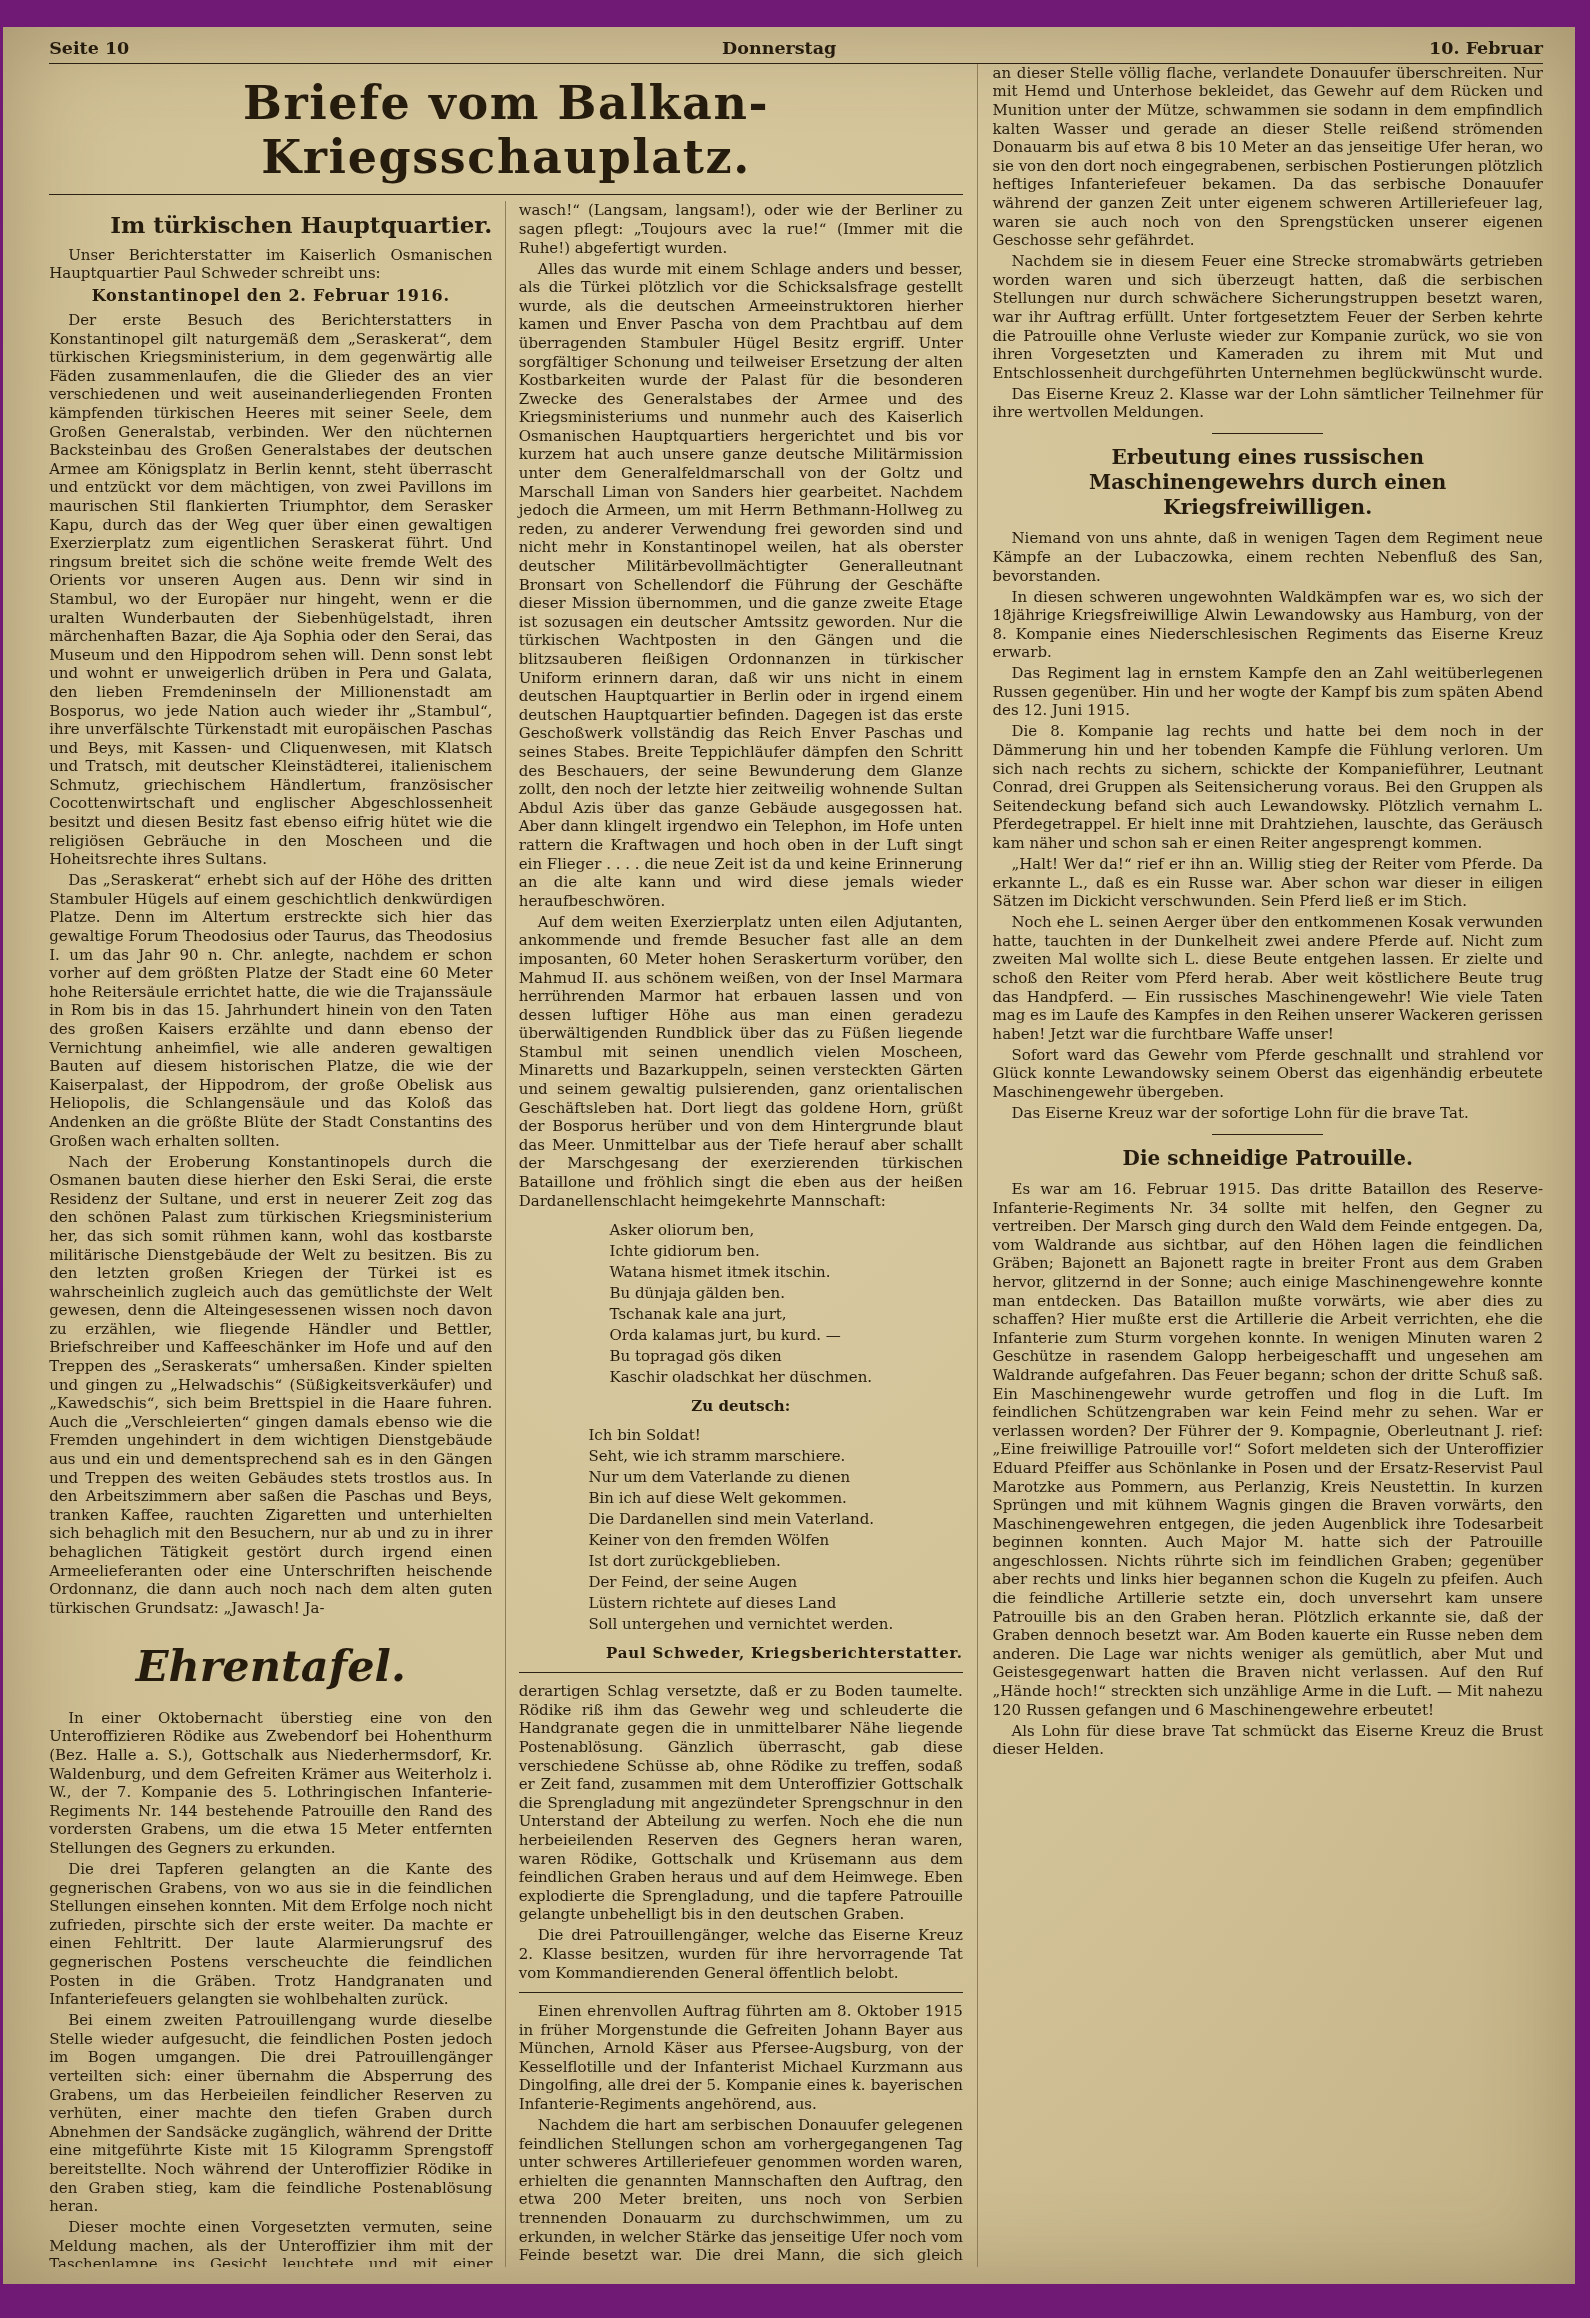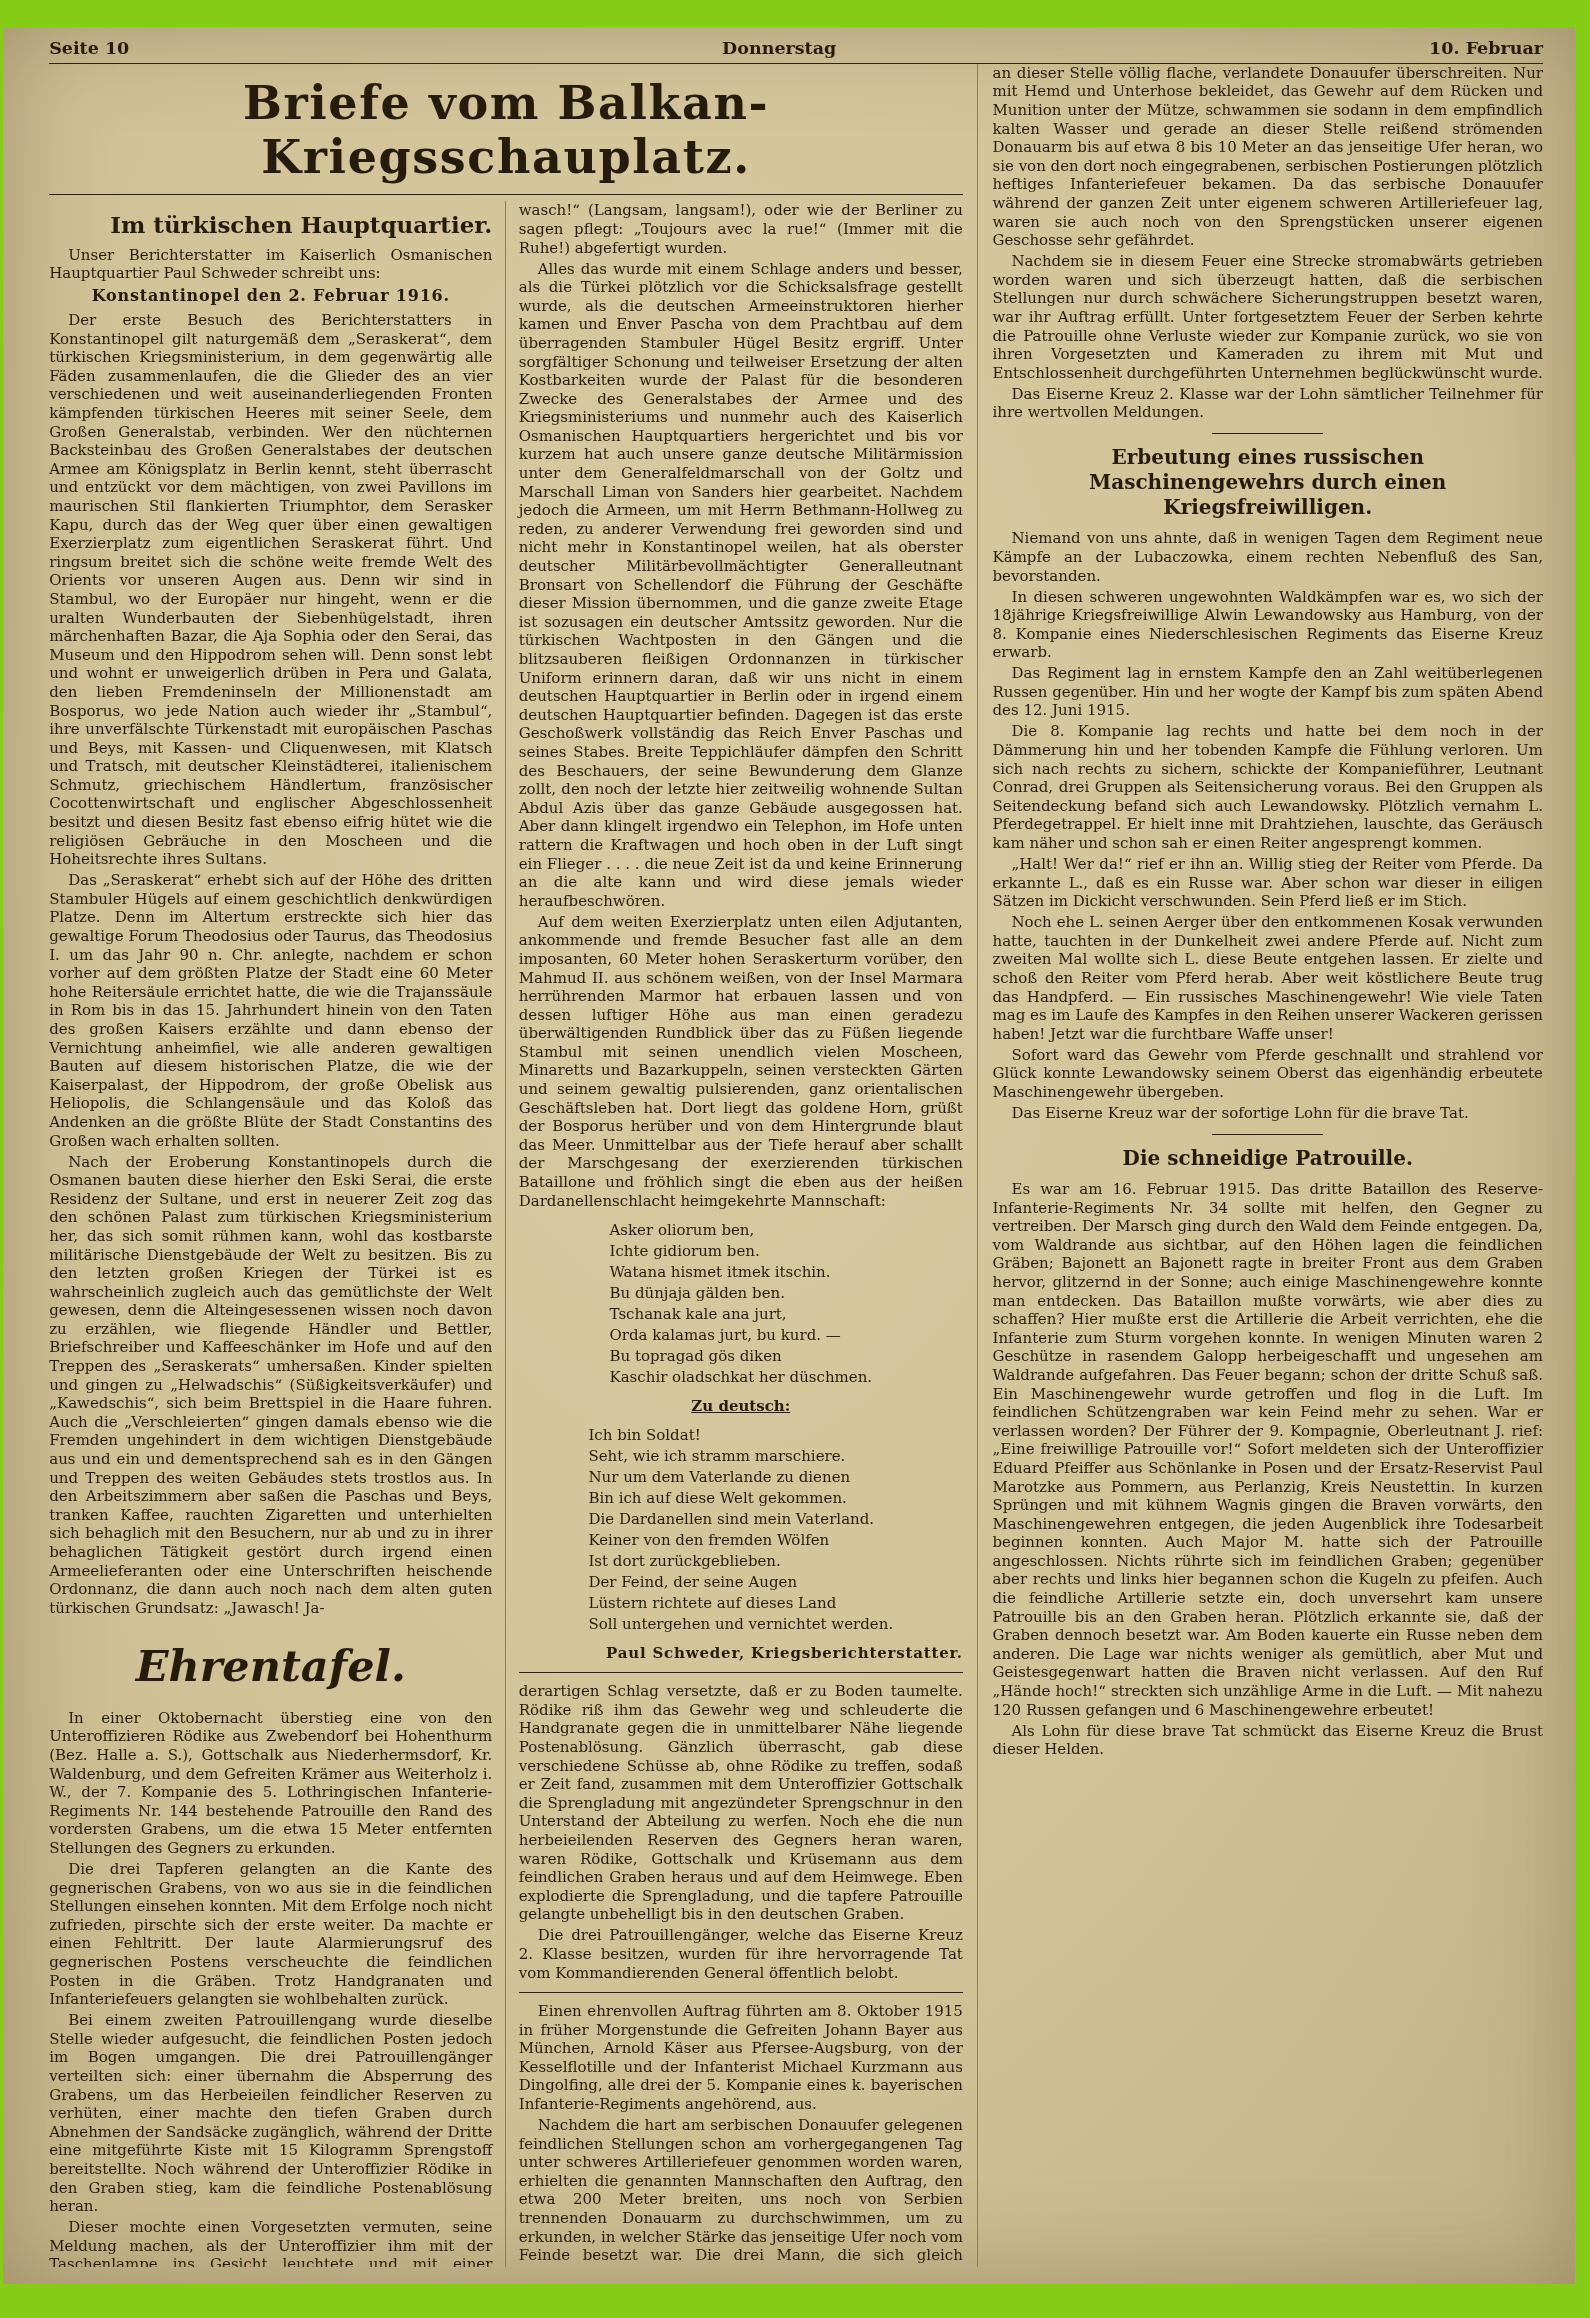--- a/index.html
+++ b/index.html
@@ -1,16 +1,16 @@
 <!DOCTYPE html>
 <html style="font-size:12.7px"><head>
 <meta charset="utf-8">
 <style>
   html,body{margin:0;padding:0;background:#221809;}
-  .page{position:relative;width:1591px;height:2319px;background:#84cc16;overflow:hidden;
+  .page{position:relative;width:1591px;height:2319px;background:#701a75;overflow:hidden;
         font-family:"DejaVu Serif", serif;color:#251c0e;}
   .paper{position:absolute;top:27px;left:3.2px;right:16px;bottom:35px;box-sizing:border-box;
          padding:11px 32px 20.7px 46px;
          background:radial-gradient(ellipse at 45% 35%, #d9caa2 0%, #d2c297 55%, #c3b286 100%);
          box-shadow:inset 0 0 95px rgba(90,70,40,.35);}
   
   .hdr{display:flex;justify-content:space-between;align-items:flex-end;
        border-bottom:1.6px solid #2b2112;padding-bottom:4.8px;font-weight:bold;font-size:17.5px;}
   
   .content{display:flex;height:2203px;overflow:hidden;}
@@ -21,21 +21,21 @@
   .twocol{display:flex;height:2100px;overflow:hidden;}
   .col1{width:50%;border-right:0.8px solid #8e7d58;padding-right:12.7px;box-sizing:border-box;overflow:hidden;}
   .col2{width:50%;padding-left:12.7px;box-sizing:border-box;overflow:hidden;}
   
   .sec-head{text-align:right;font-weight:bold;font-size:23px;margin:9.5px 0 8px;}
   .byline{font-size:15px;line-height:1.22;text-indent:19px;margin:0 0 3.2px;text-align:justify;}
   .dateline{text-align:center;font-weight:bold;font-size:16px;letter-spacing:0.8px;margin:3.2px 0 6.4px;}
   p.body{font-size:15px;line-height:1.24;text-align:justify;margin:0 0 2.4px;text-indent:19px;hyphens:auto;}
   p.noindent{text-indent:0;}
   .poem{width:fit-content;margin:9.5px auto;font-size:15px;line-height:1.4;}
-  .zu-deutsch{text-align:center;font-size:15px;margin:8px 0 1.6px;font-weight:bold;text-decoration:underline;}
+  .zu-deutsch{text-align:center;font-size:15px;margin:8px 0 1.6px;font-weight:bold;}
   .sig{text-align:right;font-size:15px;letter-spacing:0.8px;margin:8px 0 4.8px;font-weight:bold;}
   .rule-full{border-top:0.8px solid #2b2112;margin:9.5px 0;}
   .rule-short{width:111px;border-top:0.8px solid #2b2112;margin:11px auto;}
   .ehr-head{font-size:43px;font-weight:bold;font-style:italic;text-align:center;margin:24px 0 17.5px;}
   .c3-head{font-weight:bold;font-size:20px;text-align:center;line-height:1.25;margin:11px 24px 9.5px;}
 </style>
 </head>
 <body>
 
 <div class="page">

